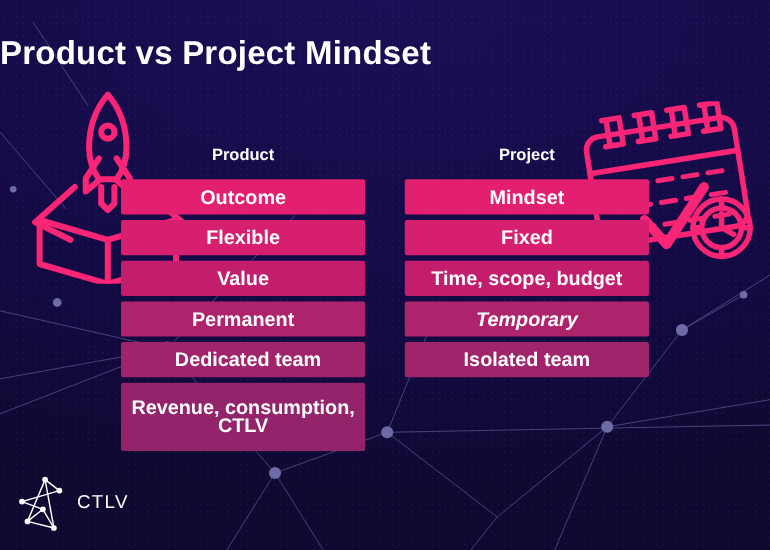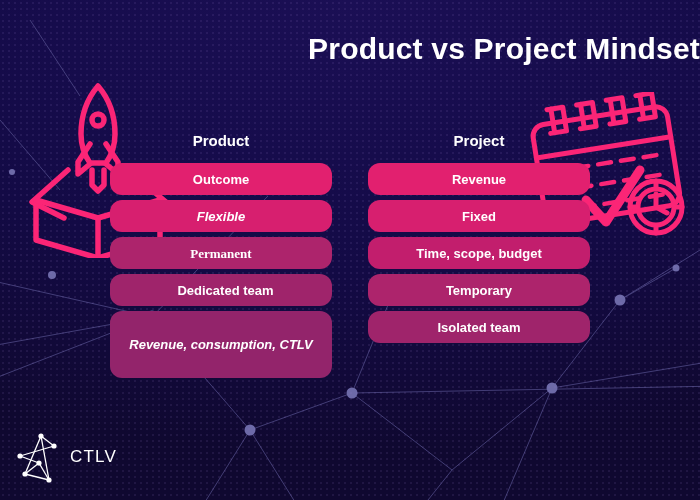--- a/index.html
+++ b/index.html
@@ -31,21 +31,21 @@
   }
   .art {
     position: absolute;
   }
   
   .title {
     position: absolute;
     top: 32px;
     left: 0;
     width: 700px;
-    text-align: right;
+    text-align: left;
     color: #ffffff;
     font-size: 30px;
     font-weight: bold;
     letter-spacing: 0.2px;
     z-index: 6;
   }
   
   .col {
     position: absolute;
     top: 132px;
@@ -56,33 +56,33 @@
   .col.right { left: 368px; }
   .col-head {
     text-align: center;
     color: #ffffff;
     font-size: 15px;
     font-weight: bold;
     margin-bottom: 14px;
   }
   .rows { display: flex; flex-direction: column; gap: 5px; }
   .row {
-    border-radius: 12px;
-    color: #ffffff;
-    font-size: 13px;
+    border-radius: 2px;
+    color: #ffffff;
+    font-size: 18px;
     font-weight: bold;
     text-align: center;
     line-height: 15px;
     padding: 8px 6px;
     min-height: 16px;
     display: flex;
     align-items: center;
     justify-content: center;
   }
-  .row.tall { padding: 25px 6px; line-height: 17px; font-style: italic; }
+  .row.tall { padding: 14px 6px; line-height: 17px; }
   
   .logo {
     position: absolute;
     left: 16px;
     bottom: 16px;
     display: flex;
     align-items: center;
     gap: 6px;
     z-index: 6;
   }
@@ -181,34 +181,35 @@
       <path d="M128,89 L128,96 M128,134 L128,141 M102,115 L109,115 M147,115 L154,115"></path>
     </g>
   </svg>
 
   <div class="title">Product vs Project Mindset</div>
 
   <div class="col left">
     <div class="col-head">Product</div>
     <div class="rows">
       <div class="row" style="background: rgb(226, 32, 111);">Outcome</div>
-      <div class="row" style="background: rgb(215, 31, 111); font-style: italic;">Flexible</div>
-      <div class="row" style="background: rgb(173, 36, 108); font-family: Liberation Serif, serif;">Permanent</div>
+      <div class="row" style="background: rgb(215, 31, 111);">Flexible</div>
+      <div class="row" style="background: rgb(194, 30, 109);">Value</div>
+      <div class="row" style="background: rgb(173, 36, 108);">Permanent</div>
       <div class="row" style="background: rgb(159, 36, 107); padding-left: 15px;">Dedicated team</div>
       <div class="row tall" style="background: rgb(147, 36, 107);">Revenue, consumption, CTLV</div>
     </div>
   </div>
 
   <div class="col right">
     <div class="col-head">Project</div>
     <div class="rows">
-      <div class="row" style="background: rgb(226, 32, 111);">Revenue</div>
+      <div class="row" style="background: rgb(226, 32, 111);">Mindset</div>
       <div class="row" style="background: rgb(215, 31, 111);">Fixed</div>
       <div class="row" style="background: rgb(194, 30, 109);">Time, scope, budget</div>
-      <div class="row" style="background: rgb(173, 36, 108);">Temporary</div>
+      <div class="row" style="background: rgb(173, 36, 108); font-style: italic;">Temporary</div>
       <div class="row" style="background: rgb(159, 36, 107);">Isolated team</div>
     </div>
   </div>
 
   <div class="logo">
     <svg width="48" height="54" viewBox="0 0 48 54">
       <g stroke="#ffffff" stroke-width="1.3" fill="none">
         <path d="M25,6 L9,44"></path>
         <path d="M25,6 L38,16"></path>
         <path d="M25,6 L33,50"></path>

